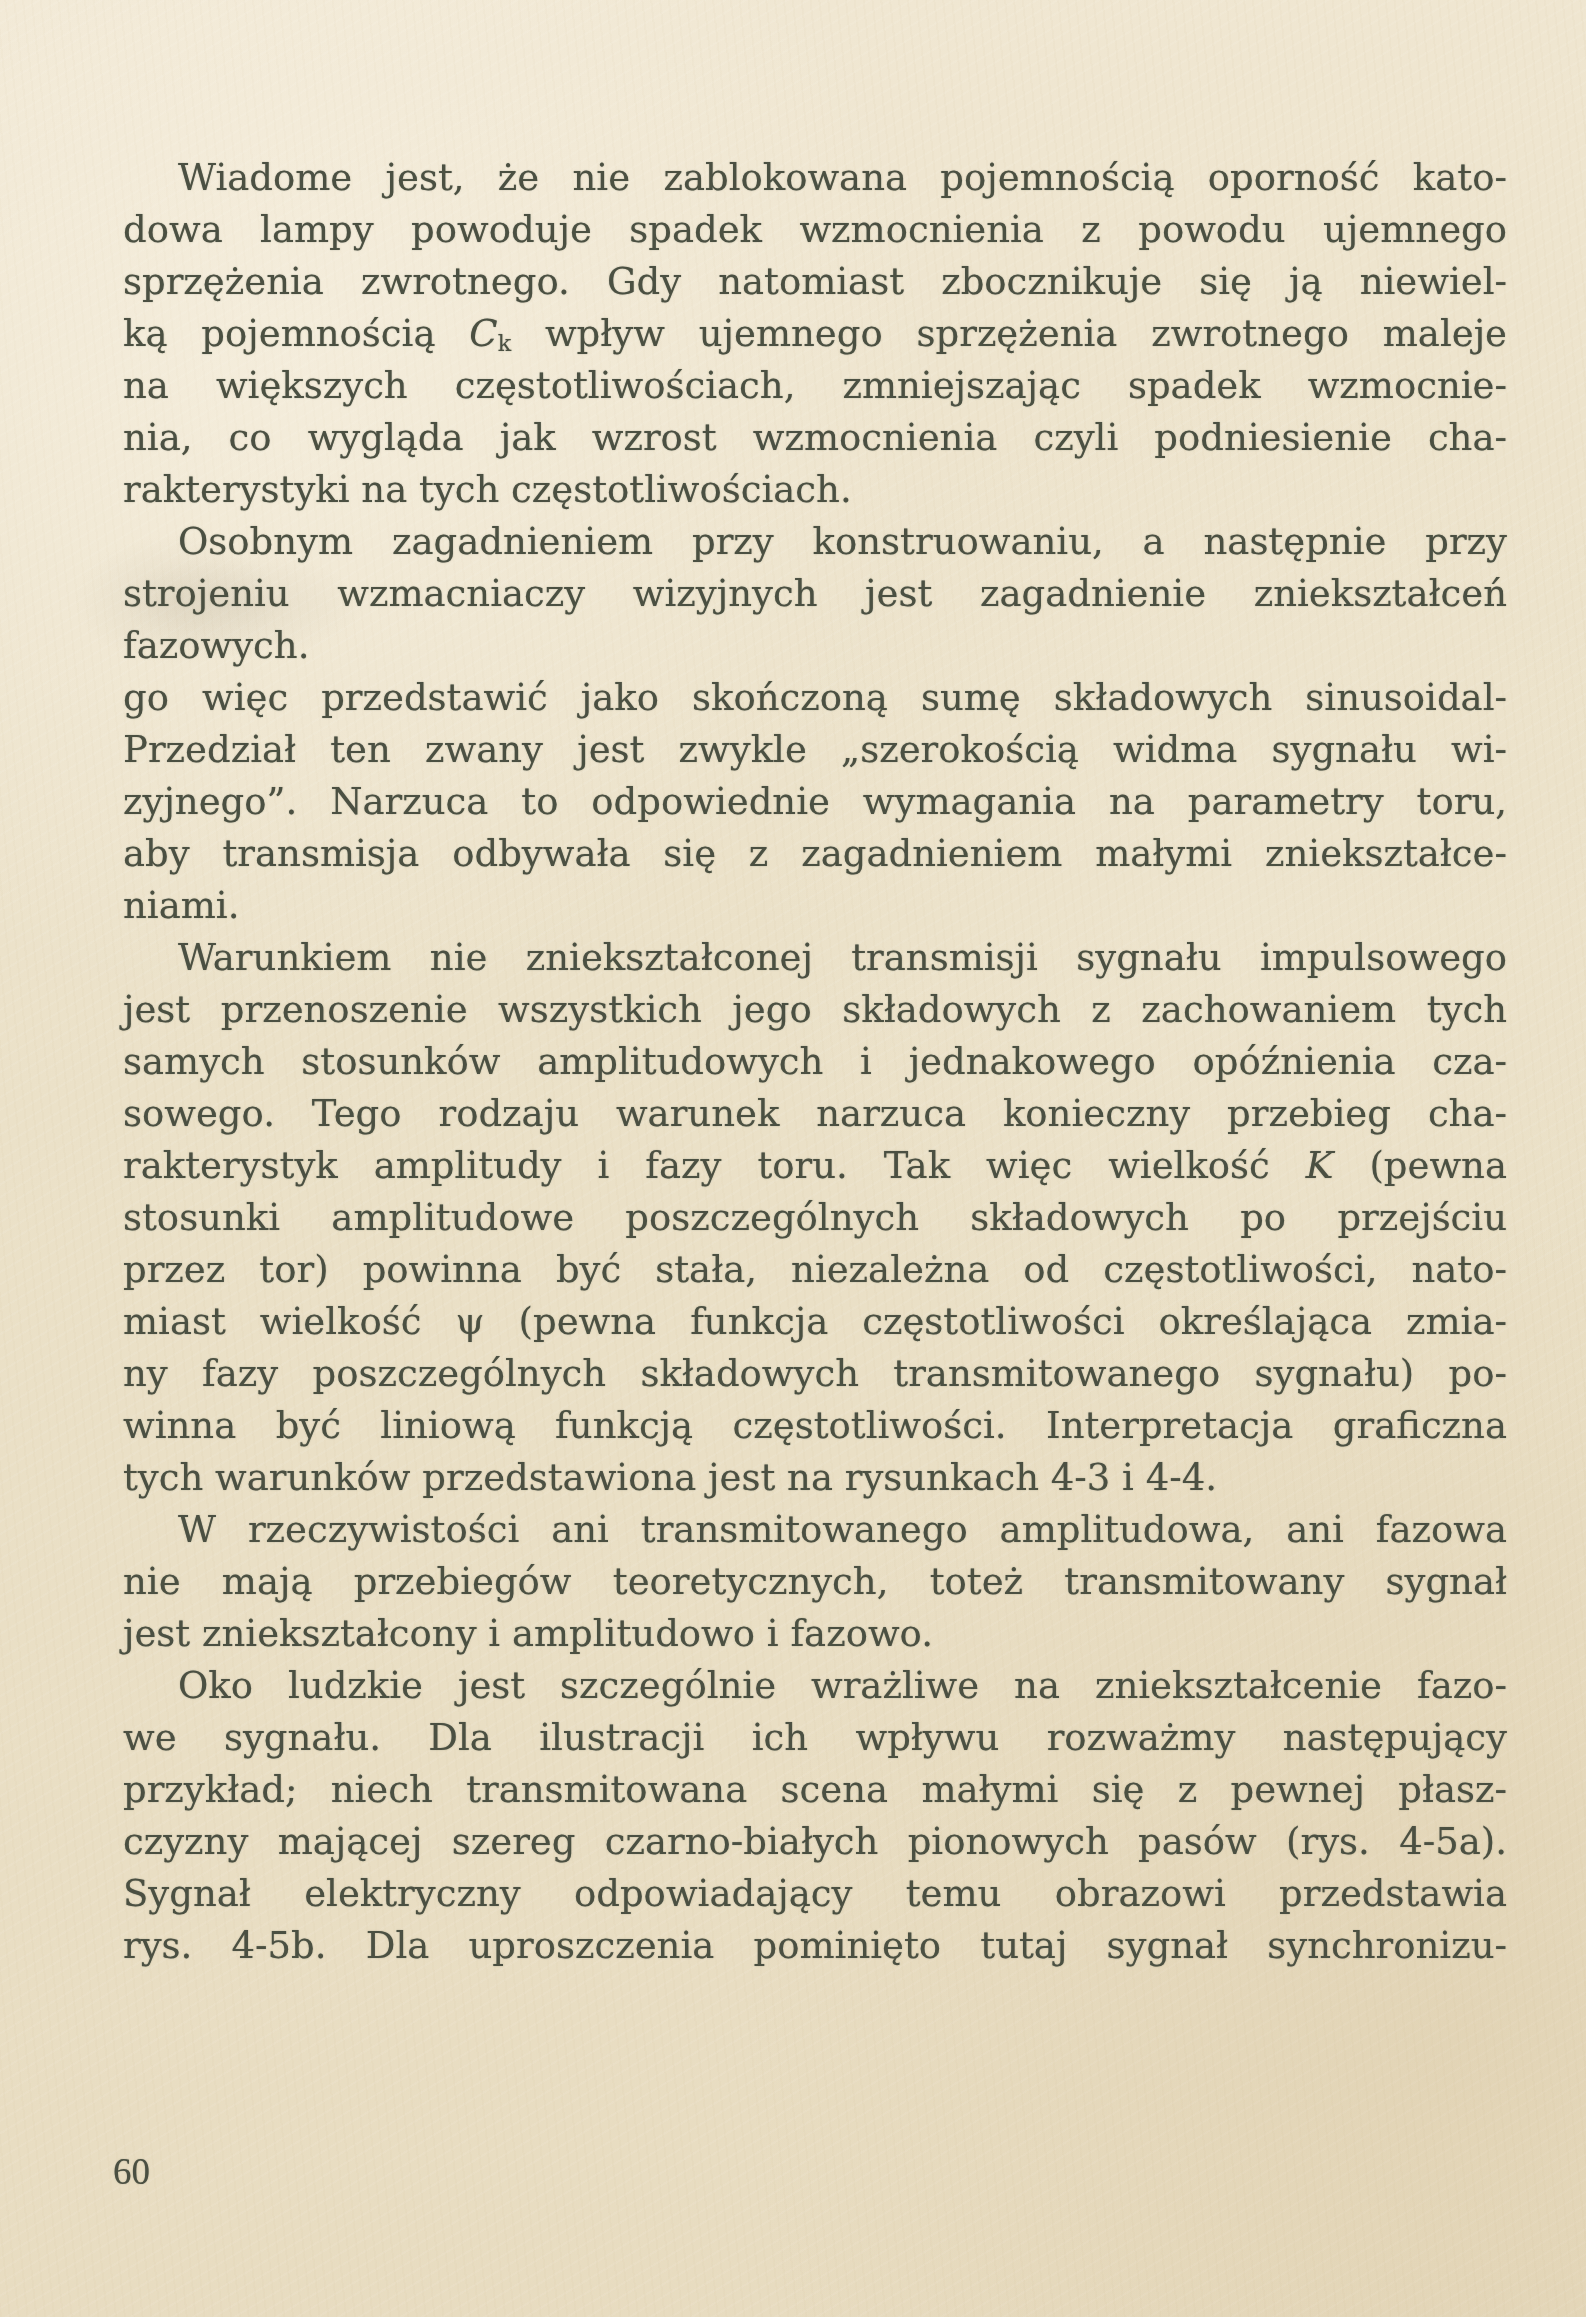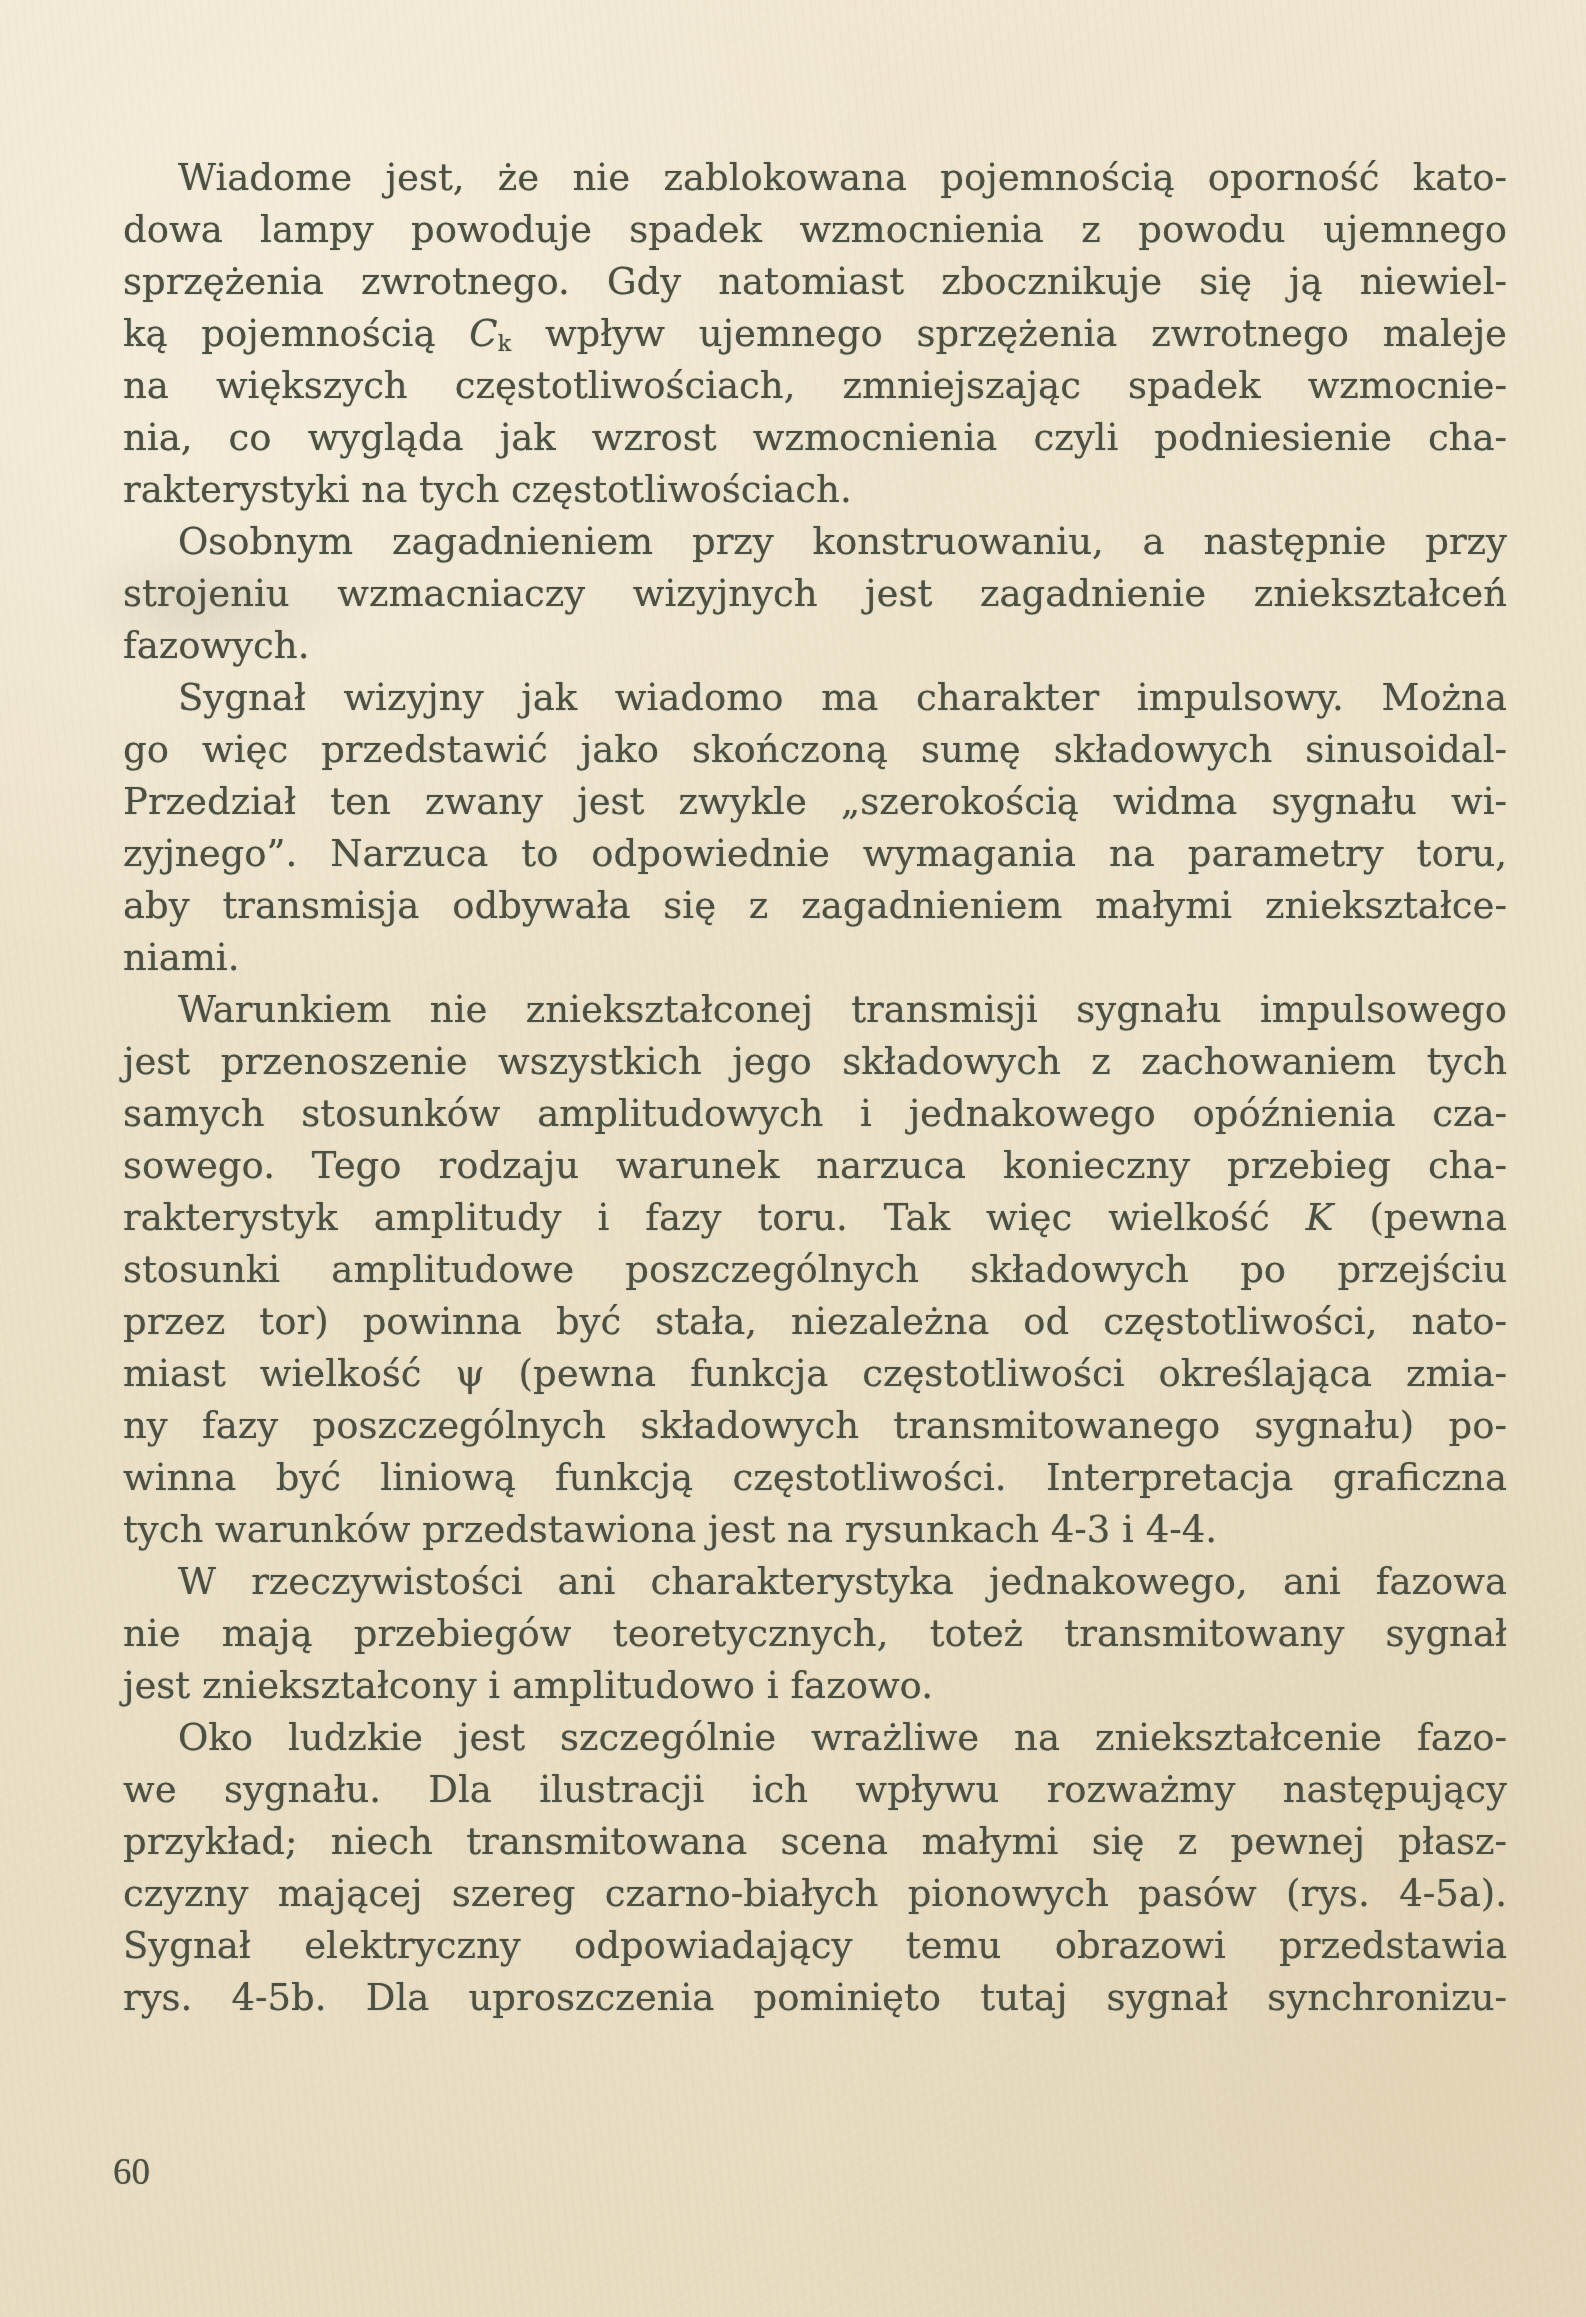--- a/index.html
+++ b/index.html
@@ -82,42 +82,41 @@
         <div class="line">na większych częstotliwościach, zmniejszając spadek wzmocnie-</div>
         <div class="line">nia, co wygląda jak wzrost wzmocnienia czyli podniesienie cha-</div>
         <div class="line line-end">rakterystyki na tych częstotliwościach.</div>
       </div>
       <div class="paragraph">
         <div class="line line-first">Osobnym zagadnieniem przy konstruowaniu, a następnie przy</div>
         <div class="line">strojeniu wzmacniaczy wizyjnych jest zagadnienie zniekształceń</div>
         <div class="line line-end">fazowych.</div>
       </div>
       <div class="paragraph">
-        <div class="line line-first">Sygnał wizyjny jak wiadomo ma charakter impulsowy. Można</div>
         <div class="line">go więc przedstawić jako skończoną sumę składowych sinusoidal-</div>
         <div class="line">Przedział ten zwany jest zwykle „szerokością widma sygnału wi-</div>
         <div class="line">zyjnego”. Narzuca to odpowiednie wymagania na parametry toru,</div>
         <div class="line">aby transmisja odbywała się z zagadnieniem małymi zniekształce-</div>
         <div class="line line-end">niami.</div>
       </div>
       <div class="paragraph">
         <div class="line line-first">Warunkiem nie zniekształconej transmisji sygnału impulsowego</div>
         <div class="line">jest przenoszenie wszystkich jego składowych z zachowaniem tych</div>
         <div class="line">samych stosunków amplitudowych i jednakowego opóźnienia cza-</div>
         <div class="line">sowego. Tego rodzaju warunek narzuca konieczny przebieg cha-</div>
         <div class="line"><span>rakterystyk amplitudy i fazy toru. Tak więc wielkość </span><span class="em">K</span><span> (pewna</span></div>
         <div class="line">stosunki amplitudowe poszczególnych składowych po przejściu</div>
         <div class="line">przez tor) powinna być stała, niezależna od częstotliwości, nato-</div>
         <div class="line">miast wielkość ψ (pewna funkcja częstotliwości określająca zmia-</div>
         <div class="line">ny fazy poszczególnych składowych transmitowanego sygnału) po-</div>
         <div class="line">winna być liniową funkcją częstotliwości. Interpretacja graficzna</div>
         <div class="line line-end">tych warunków przedstawiona jest na rysunkach 4-3 i 4-4.</div>
       </div>
       <div class="paragraph">
-        <div class="line line-first">W rzeczywistości ani charakterystyka jednakowego, ani fazowa</div>
+        <div class="line line-first">W rzeczywistości ani transmitowanego amplitudowa, ani fazowa</div>
         <div class="line">nie mają przebiegów teoretycznych, toteż transmitowany sygnał</div>
         <div class="line line-end">jest zniekształcony i amplitudowo i fazowo.</div>
       </div>
       <div class="paragraph">
         <div class="line line-first">Oko ludzkie jest szczególnie wrażliwe na zniekształcenie fazo-</div>
         <div class="line">we sygnału. Dla ilustracji ich wpływu rozważmy następujący</div>
         <div class="line">przykład; niech transmitowana scena małymi się z pewnej płasz-</div>
         <div class="line">czyzny mającej szereg czarno-białych pionowych pasów (rys. 4-5a).</div>
         <div class="line">Sygnał elektryczny odpowiadający temu obrazowi przedstawia</div>
         <div class="line">rys. 4-5b. Dla uproszczenia pominięto tutaj sygnał synchronizu-</div>

